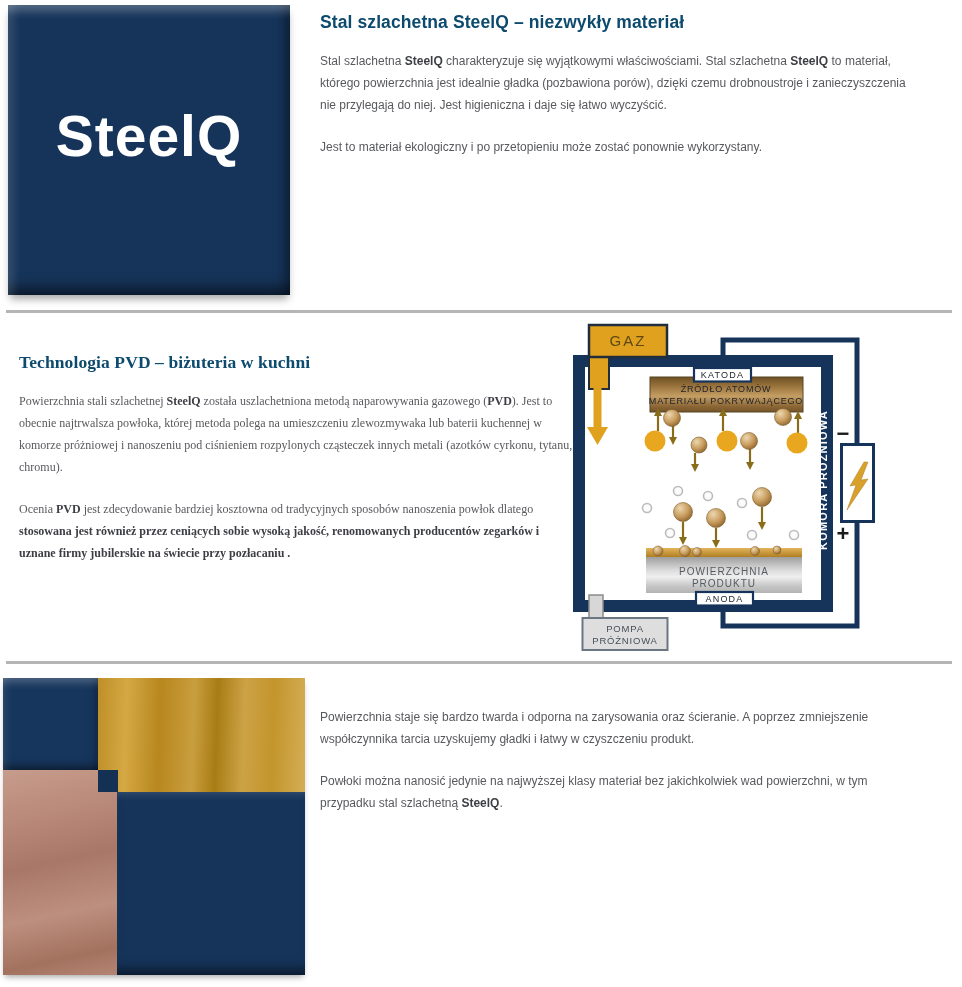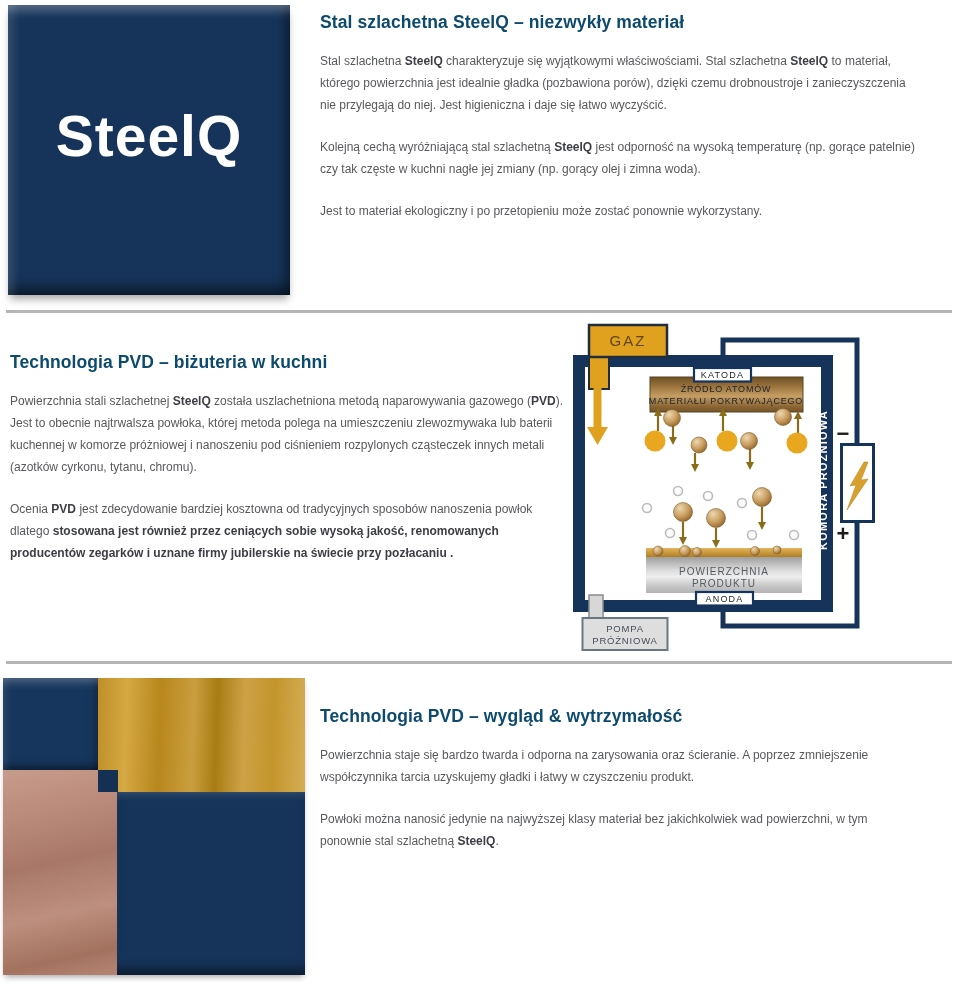--- a/index.html
+++ b/index.html
@@ -12,21 +12,21 @@
   
   .logo{position:absolute;left:8px;top:5px;width:282px;height:290px;background:#16345a;
         box-shadow:inset 0 14px 10px -8px rgba(255,255,255,.28),
                    inset 14px 0 10px -9px rgba(255,255,255,.15),
                    inset -14px 0 12px -9px rgba(0,0,0,.40),
                    inset 0 -16px 14px -9px rgba(0,0,0,.55),
                    0 6px 8px -2px rgba(0,0,0,.35);
         display:flex;align-items:center;justify-content:center;}
   .logo-text{color:#ffffff;font-size:57px;font-weight:700;letter-spacing:1px;margin-top:-28px;}
   .sec1-text{position:absolute;left:320px;top:12px;width:600px;}
-  .sec2-text{position:absolute;left:10px;top:352px;width:556px;}
+  .sec2-text{position:absolute;left:19px;top:352px;width:556px;font-family:Liberation Serif, serif;}
   .sec3-text{position:absolute;left:320px;top:706px;width:600px;}
   .divider{position:absolute;left:6px;width:946px;height:3px;background:#b5b5b5;}
   #divider-1{top:310px;} #divider-2{top:661px;}
   
   .diagram{position:absolute;left:570px;top:315px;width:392px;height:345px;}
   .diagram text{font-family:"Liberation Sans",sans-serif;}
   
   .pvd-img{position:absolute;left:3px;top:678px;width:302px;height:297px;background:#16345a;
            box-shadow:0 4px 6px -2px rgba(0,0,0,.35);}
   .sq{position:absolute;}
@@ -45,21 +45,20 @@
 <body>
 
 <div class="page">
 
   <div class="logo">
     <span class="logo-text">SteelQ</span>
   </div>
   <div class="sec1-text">
     <h2 class="h">Stal szlachetna SteelQ – niezwykły materiał</h2>
     <p class="para"><span>Stal szlachetna </span><b>SteelQ</b><span> charakteryzuje się wyjątkowymi właściwościami. Stal szlachetna </span><b>SteelQ</b><span> to materiał, którego powierzchnia jest idealnie gładka (pozbawiona porów), dzięki czemu drobnoustroje i zanieczyszczenia nie przylegają do niej. Jest higieniczna i daje się łatwo wyczyścić.</span></p>
-    <p class="para"><span>Kolejną cechą wyróżniającą stal szlachetną </span><b>SteelQ</b><span> jest odporność na wysoką temperaturę (np. gorące patelnie) czy tak częste w kuchni nagłe jej zmiany (np. gorący olej i zimna woda).</span></p>
     <p class="para"><span>Jest to materiał ekologiczny i po przetopieniu może zostać ponownie wykorzystany.</span></p>
   </div>
 
   <div class="divider" id="divider-1"></div>
 
   <div class="sec2-text">
     <h2 class="h">Technologia PVD – biżuteria w kuchni</h2>
     <p class="para"><span>Powierzchnia stali szlachetnej </span><b>SteelQ</b><span> została uszlachetniona metodą naparowywania gazowego (</span><b>PVD</b><span>). Jest to obecnie najtrwalsza powłoka, której metoda polega na umieszczeniu zlewozmywaka lub baterii kuchennej w komorze próżniowej i nanoszeniu pod ciśnieniem rozpylonych cząsteczek innych metali (azotków cyrkonu, tytanu, chromu).</span></p>
     <p class="para"><span>Ocenia </span><b>PVD</b><span> jest zdecydowanie bardziej kosztowna od tradycyjnych sposobów nanoszenia powłok dlatego </span><b>stosowana jest również przez ceniących sobie wysoką jakość, renomowanych producentów zegarków i uznane firmy jubilerskie na świecie przy pozłacaniu .</b></p>
   </div>
@@ -201,18 +200,17 @@
   <div class="divider" id="divider-2"></div>
 
   <div class="pvd-img">
     <div class="sq sq-navy-tl"></div>
     <div class="sq sq-gold"></div>
     <div class="sq sq-copper"></div>
     <div class="sq sq-navy-sm"></div>
     <div class="sq sq-navy-br"></div>
   </div>
   <div class="sec3-text">
-    <h2 class="h">Technologia PVD – wygląd &amp; wytrzymałość</h2>
     <p class="para"><span>Powierzchnia staje się bardzo twarda i odporna na zarysowania oraz ścieranie.  A poprzez zmniejszenie współczynnika tarcia uzyskujemy gładki i łatwy w czyszczeniu produkt.</span></p>
-    <p class="para"><span>Powłoki można nanosić jedynie na najwyższej klasy materiał bez jakichkolwiek wad powierzchni, w tym ponownie stal szlachetną </span><b>SteelQ</b><span>.</span></p>
+    <p class="para"><span>Powłoki można nanosić jedynie na najwyższej klasy materiał bez jakichkolwiek wad powierzchni, w tym przypadku stal szlachetną </span><b>SteelQ</b><span>.</span></p>
   </div>
 
 </div>
 
 </body></html>

